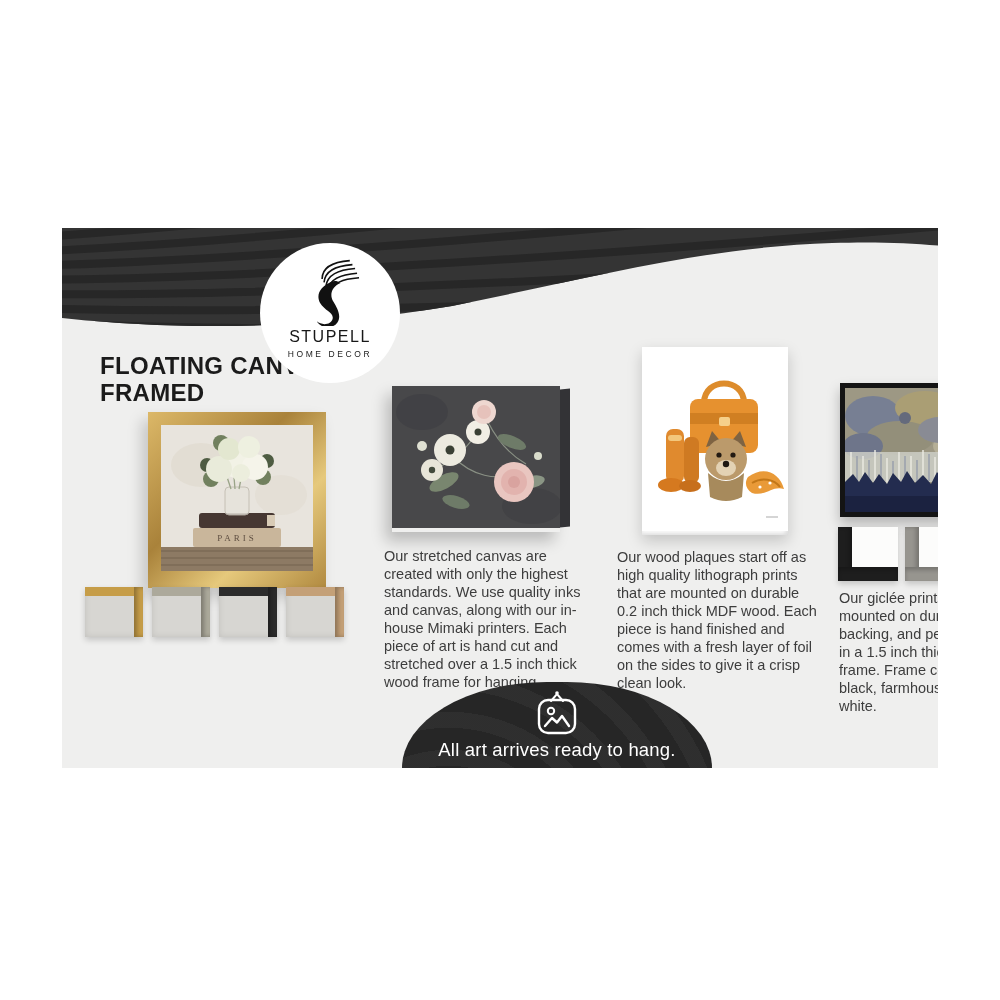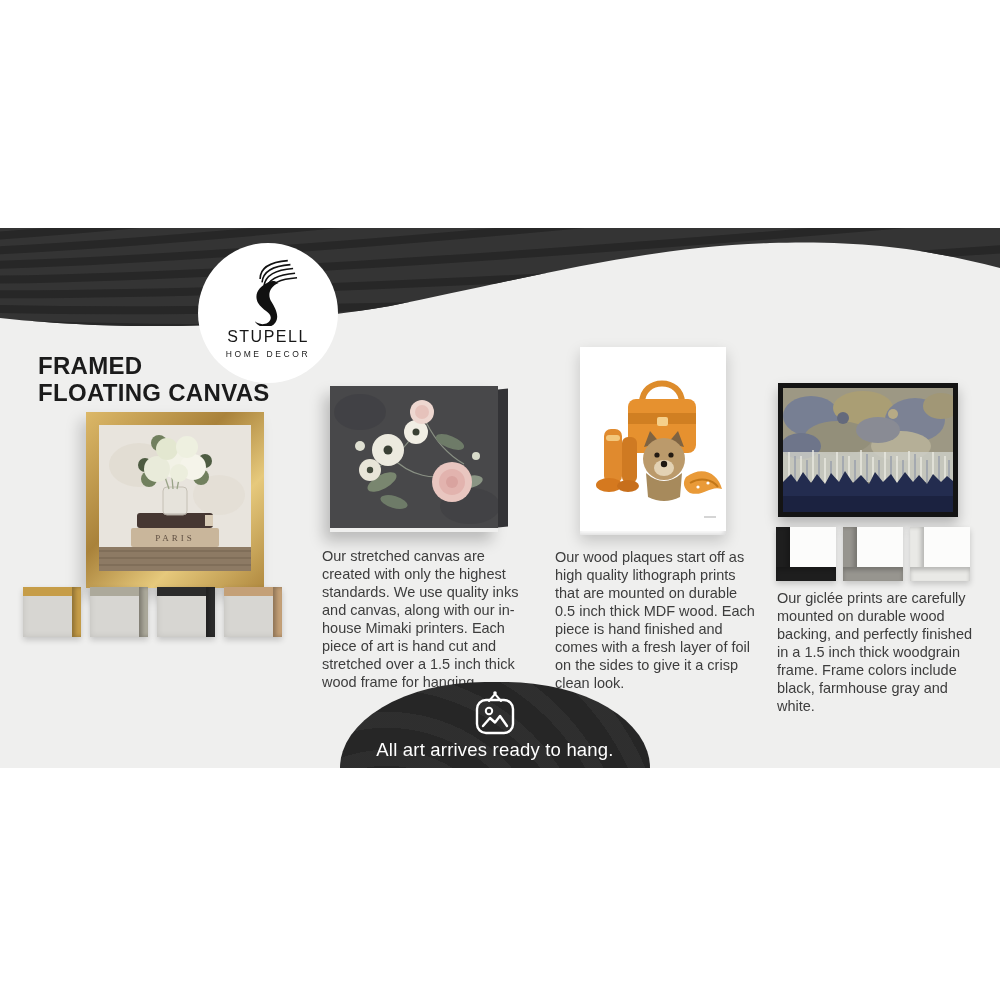--- a/index.html
+++ b/index.html
@@ -1,16 +1,16 @@
 <!DOCTYPE html>
 <html><head>
 <meta charset="utf-8">
 <style>
   html,body{margin:0;padding:0;background:#fff;}
-  .stage{position:relative;width:1000px;height:1000px;margin:0 auto;background:#ffffff;overflow:hidden;
+  .stage{position:relative;width:876px;height:1000px;margin:0 auto;background:#ffffff;overflow:hidden;
          font-family:"Liberation Sans",sans-serif;color:#1d1d1d;}
   
   .band{position:absolute;left:0;top:228px;width:1000px;height:180px;display:block;}
   .content-bg{position:absolute;left:0;top:230px;width:1000px;height:538px;background:#efefee;}
   
   .logo-circle{position:absolute;left:198px;top:243px;width:140px;height:140px;background:#fff;border-radius:50%;
                display:flex;flex-direction:column;align-items:center;z-index:5;}
   .logo-circle svg{margin-top:13px;}
   .brand-name{font-size:16px;letter-spacing:1.5px;color:#171717;margin-top:2px;font-weight:normal;}
   .brand-tagline{font-size:8.5px;letter-spacing:2.6px;color:#202020;margin-top:3px;}
@@ -91,22 +91,22 @@
       </g>
       <path d="M52,36 C36,43 28,55 35,68 C42,80 56,82 54,92 C52,101 38,103 30,96
                C36,107 54,108 61,98 C68,88 61,76 55,66 C49,56 52,44 66,38
                C61,34 56,34 52,36 Z" fill="#111"></path>
     </svg>
     <div class="brand-name">STUPELL</div>
     <div class="brand-tagline">HOME DECOR</div>
   </div>
 
   <div class="col-title" style="left:38px;top:352px;width:290px;">
+    <span>FLOATING CANVAS</span>
     <span>FRAMED</span>
-    <span>FLOATING CANVAS</span>
   </div>
 
   <div class="art-floating">
     <svg width="152" height="146" viewBox="0 0 152 146">
       <rect width="152" height="146" fill="#e8e4dd"></rect>
       <ellipse cx="40" cy="40" rx="30" ry="22" fill="#dfdacf" opacity=".7"></ellipse>
       <ellipse cx="120" cy="70" rx="26" ry="20" fill="#e2ddd3" opacity=".7"></ellipse>
       <rect y="122" width="152" height="24" fill="#8d7a64"></rect>
       <path d="M0,126 H152 M0,133 H152 M0,140 H152" stroke="#70604d" stroke-width="1.6" opacity=".6"></path>
       <g>
@@ -221,21 +221,21 @@
       <g>
         <path d="M106,130 C122,118 138,126 142,142 C130,138 124,150 110,146 C104,142 102,136 106,130 Z" fill="#e99a38"></path>
         <path d="M110,136 C120,130 132,132 138,140" stroke="#c27718" stroke-width="2" fill="none"></path>
         <circle cx="118" cy="140" r="1.6" fill="#fff"></circle>
         <circle cx="128" cy="136" r="1.6" fill="#fff"></circle>
       </g>
       <path d="M124,170 h12" stroke="#b9b9b9" stroke-width="1.2"></path>
     </svg>
   </div>
 
-  <div class="col-text" style="left:555px;top:548px;width:202px;">Our wood plaques start off as high quality lithograph prints that are mounted on durable 0.5 inch thick MDF wood. Each piece is hand finished and comes with a fresh layer of foil on the sides to give it a crisp clean look.</div>
+  <div class="col-text" style="left:555px;top:548px;width:202px;">Our wood plaques start off as high quality lithograph prints that are mounted on durable 0.2 inch thick MDF wood. Each piece is hand finished and comes with a fresh layer of foil on the sides to give it a crisp clean look.</div>
 
 
   <div class="art-giclee">
     <svg width="170" height="124" viewBox="0 0 170 124">
       <rect width="170" height="124" fill="#9d9884"></rect>
       <g opacity=".6">
         <ellipse cx="28" cy="28" rx="28" ry="20" fill="#5f6f9d"></ellipse>
         <ellipse cx="80" cy="20" rx="30" ry="17" fill="#b3a26b"></ellipse>
         <ellipse cx="132" cy="32" rx="30" ry="22" fill="#67759f"></ellipse>
         <ellipse cx="55" cy="50" rx="34" ry="17" fill="#8d8a75"></ellipse>

